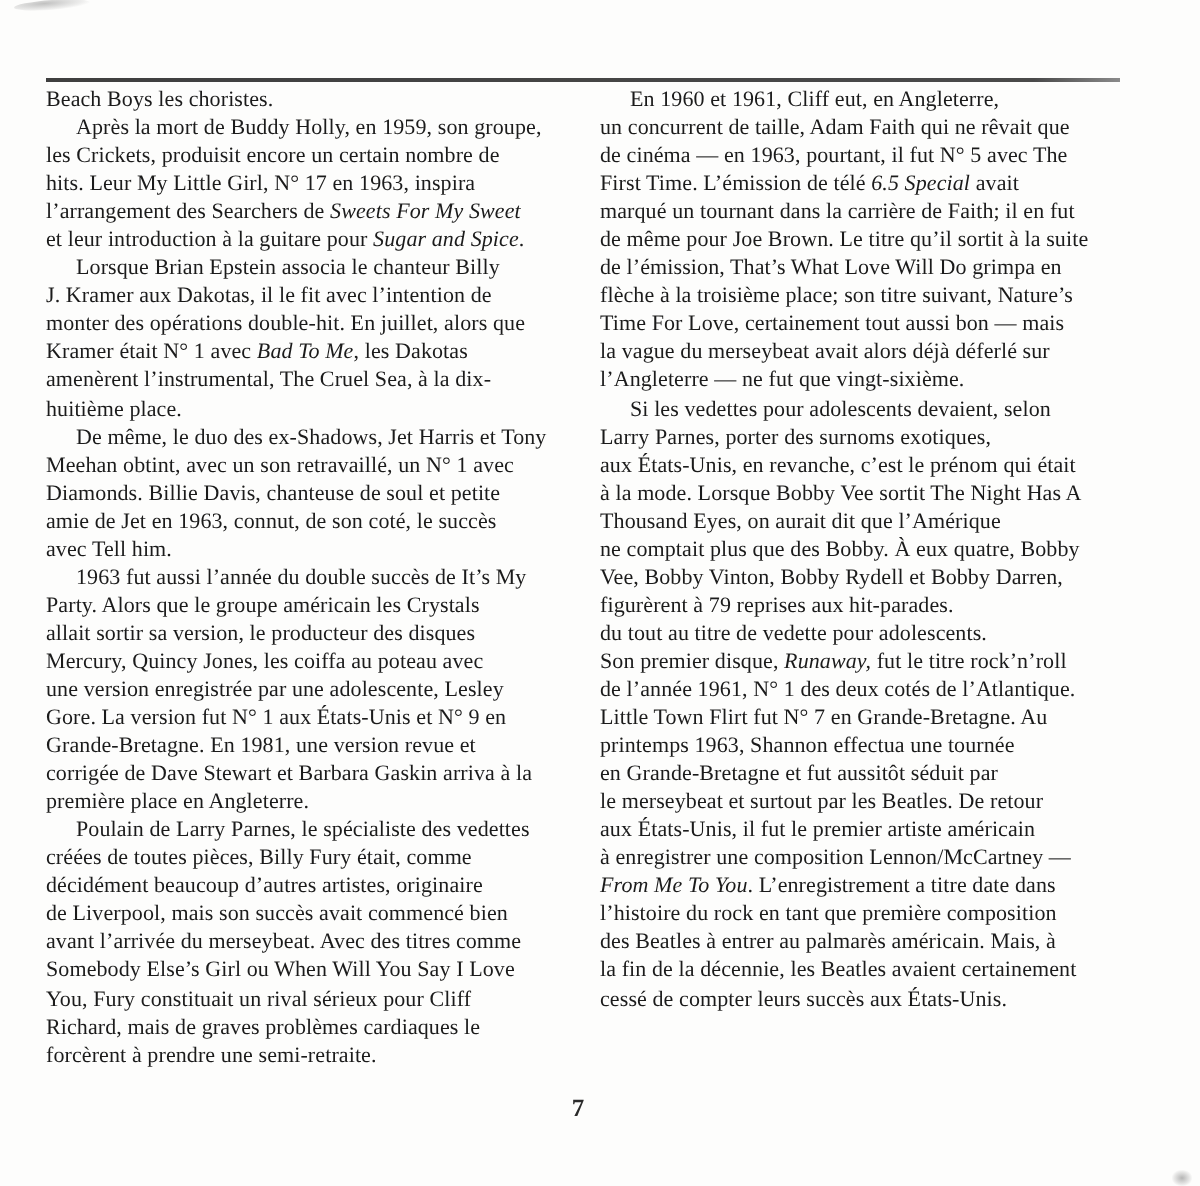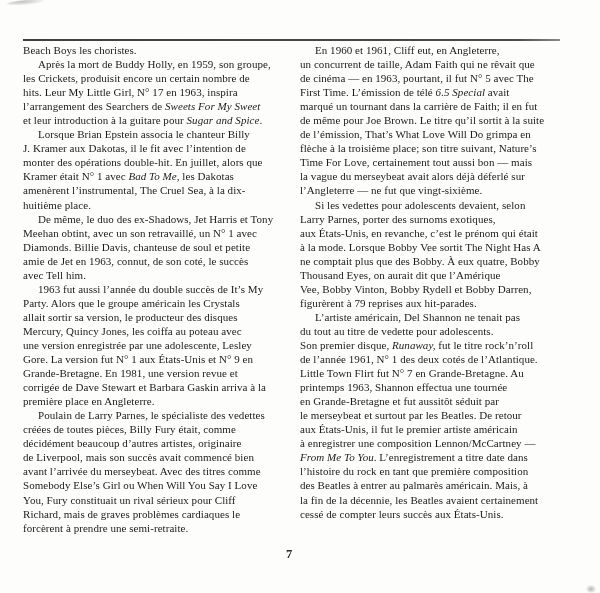--- a/index.html
+++ b/index.html
@@ -134,27 +134,26 @@
           <div class="line"><span class="run-n">flèche à la troisième place; son titre suivant, </span><span class="run-b">Nature’s</span></div>
           <div class="line"><span class="run-b">Time For Love</span><span class="run-n">, certainement tout aussi bon — mais</span></div>
           <div class="line"><span class="run-n">la vague du merseybeat avait alors déjà déferlé sur</span></div>
           <div class="line"><span class="run-n">l’Angleterre — ne fut que vingt-sixième.</span></div>
         </div>
         <div class="paragraph">
           <div class="line indent"><span class="run-n">Si les vedettes pour adolescents devaient, selon</span></div>
           <div class="line"><span class="run-n">Larry Parnes, porter des surnoms exotiques,</span></div>
           <div class="line"><span class="run-n">aux États-Unis, en revanche, c’est le prénom qui était</span></div>
           <div class="line"><span class="run-n">à la mode. Lorsque Bobby Vee sortit </span><span class="run-b">The Night Has A</span></div>
+          <div class="line"><span class="run-b">Thousand Eyes</span><span class="run-n">, on aurait dit que l’Amérique</span></div>
           <div class="line"><span class="run-n">ne comptait plus que des Bobby. À eux quatre, Bobby</span></div>
-          <div class="line"><span class="run-b">Thousand Eyes</span><span class="run-n">, on aurait dit que l’Amérique</span></div>
           <div class="line"><span class="run-n">Vee, Bobby Vinton, Bobby Rydell et Bobby Darren,</span></div>
           <div class="line"><span class="run-n">figurèrent à 79 reprises aux hit-parades.</span></div>
         </div>
         <div class="paragraph">
-          <div class="line indent"><span class="run-n">L’artiste américain, Del Shannon ne tenait pas</span></div>
           <div class="line"><span class="run-n">du tout au titre de vedette pour adolescents.</span></div>
           <div class="line"><span class="run-n">Son premier disque, </span><span class="run-i">Runaway,</span><span class="run-n"> fut le titre rock’n’roll</span></div>
           <div class="line"><span class="run-n">de l’année 1961, N° 1 des deux cotés de l’Atlantique.</span></div>
           <div class="line"><span class="run-b">Little Town Flirt</span><span class="run-n"> fut N° 7 en Grande-Bretagne. Au</span></div>
           <div class="line"><span class="run-n">printemps 1963, Shannon effectua une tournée</span></div>
           <div class="line"><span class="run-n">en Grande-Bretagne et fut aussitôt séduit par</span></div>
           <div class="line"><span class="run-n">le merseybeat et surtout par les Beatles. De retour</span></div>
           <div class="line"><span class="run-n">aux États-Unis, il fut le premier artiste américain</span></div>
           <div class="line"><span class="run-n">à enregistrer une composition Lennon/McCartney —</span></div>
           <div class="line"><span class="run-i">From Me To You</span><span class="run-n">. L’enregistrement a titre date dans</span></div>

